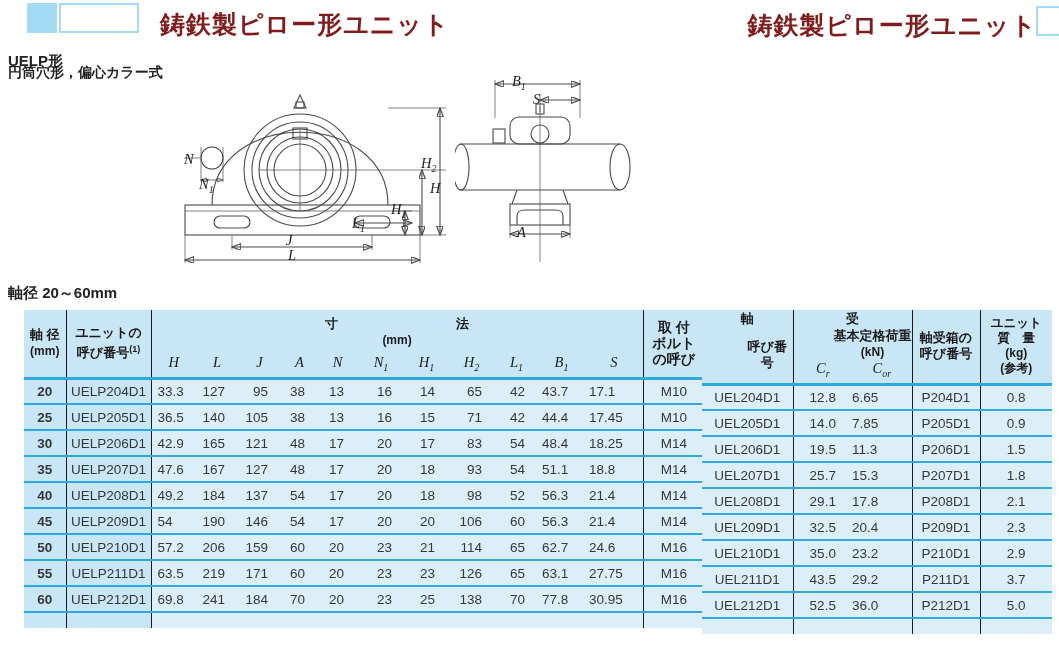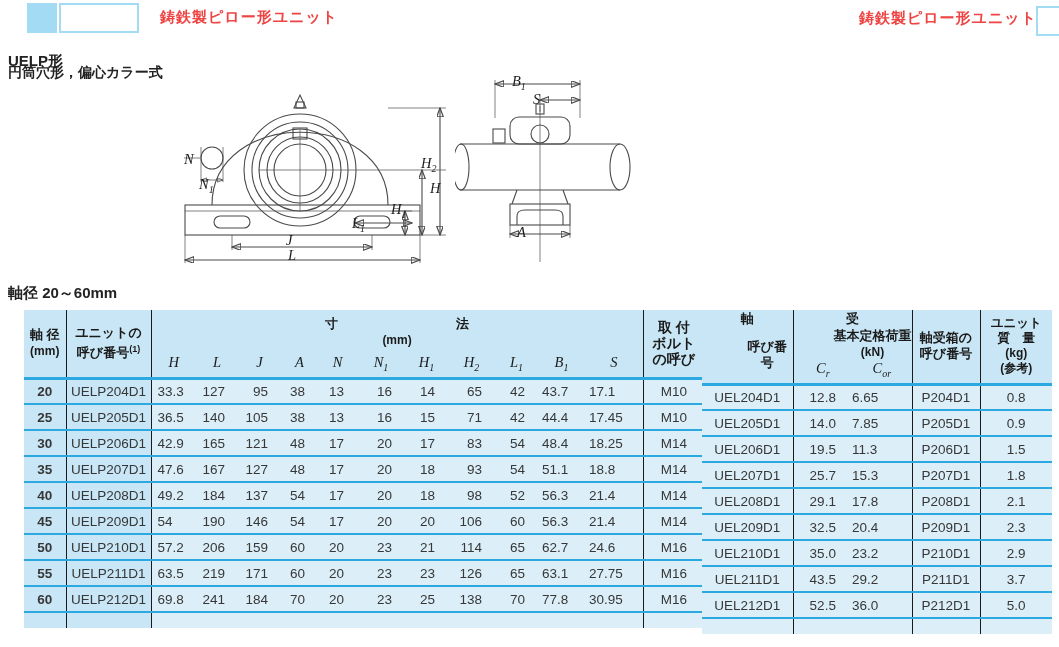--- a/index.html
+++ b/index.html
@@ -5,21 +5,21 @@
   html,body{margin:0;padding:0;}
   body{
     position:relative;width:1059px;height:647px;overflow:hidden;
     background:#ffffff;font-family:"Liberation Sans",sans-serif;color:#222;
   }
   .abs{position:absolute;}
 
   
   .banner-square{left:27px;top:3px;width:30px;height:30px;background:#a3dbf4;}
   .banner-box{left:59px;top:3px;width:80px;height:30px;background:#fff;border:2px solid #a3dbf4;box-sizing:border-box;}
-  .title{font-size:15px;font-weight:bold;letter-spacing:1px;color:#ef4444;white-space:nowrap;}
+  .title{font-size:25px;font-weight:bold;letter-spacing:1px;color:#7f1d1d;white-space:nowrap;}
   .title-left{left:160px;top:8px;}
   .title-right{top:9px;right:22px;}
   .corner-tab{left:1036px;top:6px;width:40px;height:30px;background:#fff;border:2px solid #a3dbf4;box-sizing:border-box;}
   .model-line1{left:8px;top:52px;font-size:15px;font-weight:bold;}
   .model-line2{left:8px;top:64px;font-size:14px;font-weight:bold;}
   .section-label{left:8px;top:284px;font-size:15px;font-weight:bold;}
 
   
   svg{display:block;}
   .draw line,.draw path,.draw rect,.draw circle,.draw ellipse,.draw polygon{

